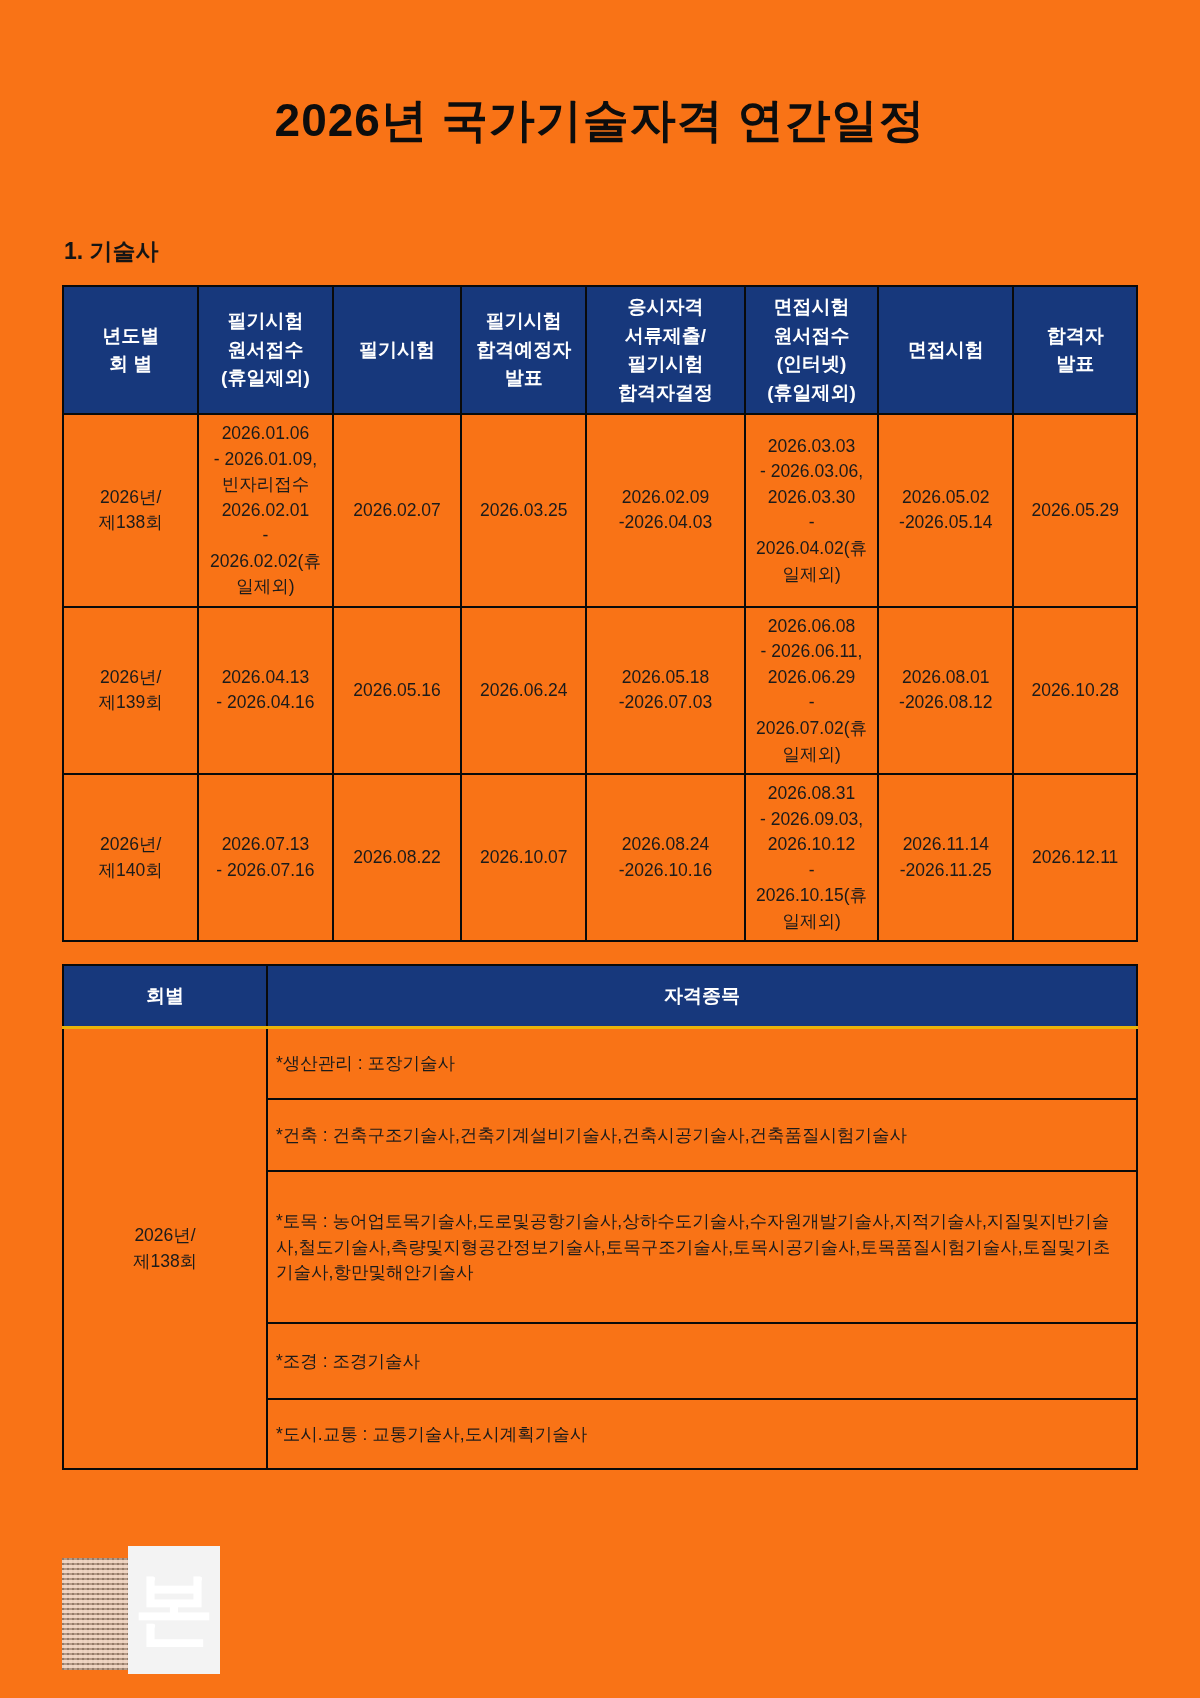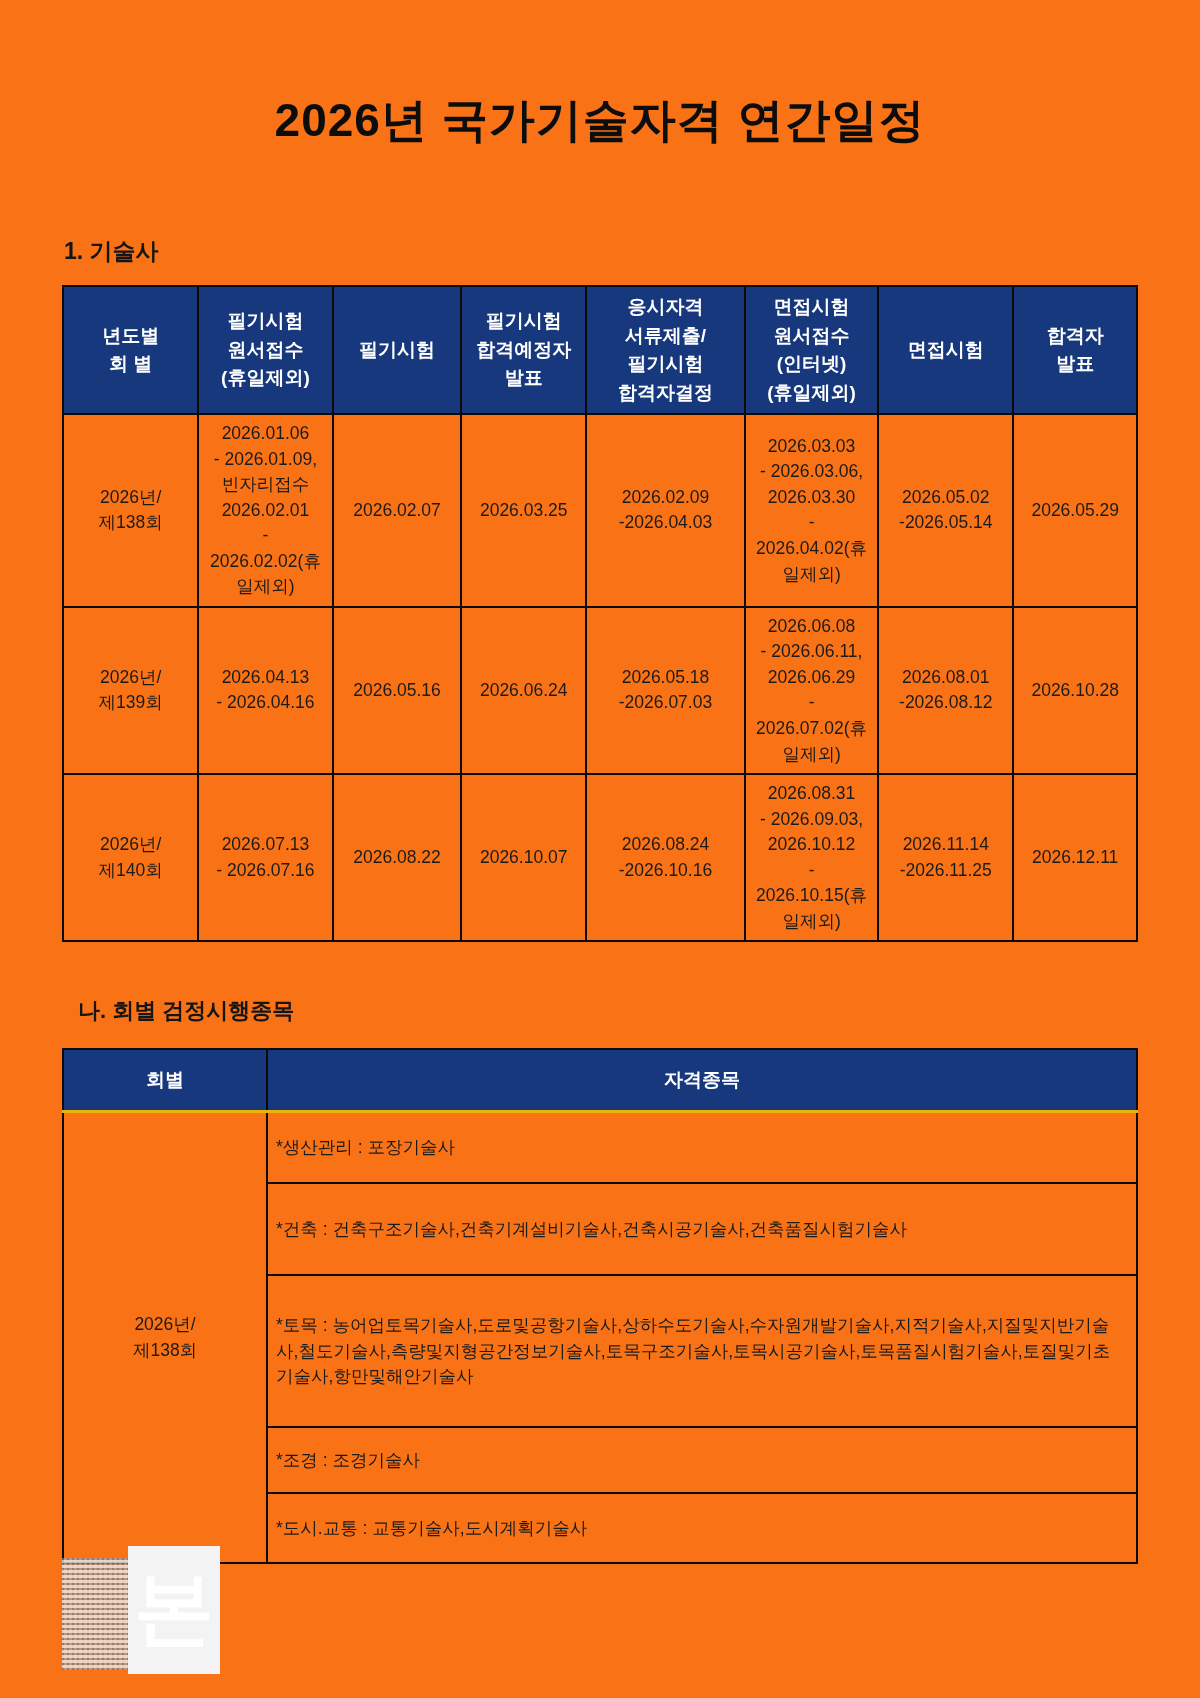--- a/index.html
+++ b/index.html
@@ -53,23 +53,23 @@
     line-height: 1.5;
   }
 
   #schedule-table thead tr      { height: 128px; }
   #schedule-table tbody tr.r1   { height: 188px; }
   #schedule-table tbody tr.r2   { height: 162px; }
   #schedule-table tbody tr.r3   { height: 160px; }
 
   #subjects-table thead tr { height: 62px; }
   #subjects-table tr.s1 { height: 72px; }
-  #subjects-table tr.s2 { height: 92px; }
+  #subjects-table tr.s2 { height: 72px; }
   #subjects-table tr.s3 { height: 152px; }
-  #subjects-table tr.s4 { height: 66px; }
+  #subjects-table tr.s4 { height: 76px; }
   #subjects-table tr.s5 { height: 70px; }
   #subjects-table thead th { border-bottom: 3px solid #eab308; }
   #subjects-table td.subject {
     text-align: left;
     padding: 10px 14px 10px 8px;
     word-break: break-all;
   }
 
   
   .watermark { position: absolute; left: 62px; top: 1546px; width: 220px; height: 140px; }
@@ -192,21 +192,20 @@
 -
 2026.10.15(휴
 일제외)</td>
         <td>2026.11.14
 -2026.11.25</td>
         <td>2026.12.11</td>
       </tr>
     </tbody>
   </table>
 
-  <div class="sec sub-b">나. 회별 검정시행종목</div>
 
   <table id="subjects-table">
     <colgroup>
       <col style="width:19%">
         <col style="width:81%">
     </colgroup>
     <thead>
       <tr>
         <th>회별</th>
         <th>자격종목</th>

